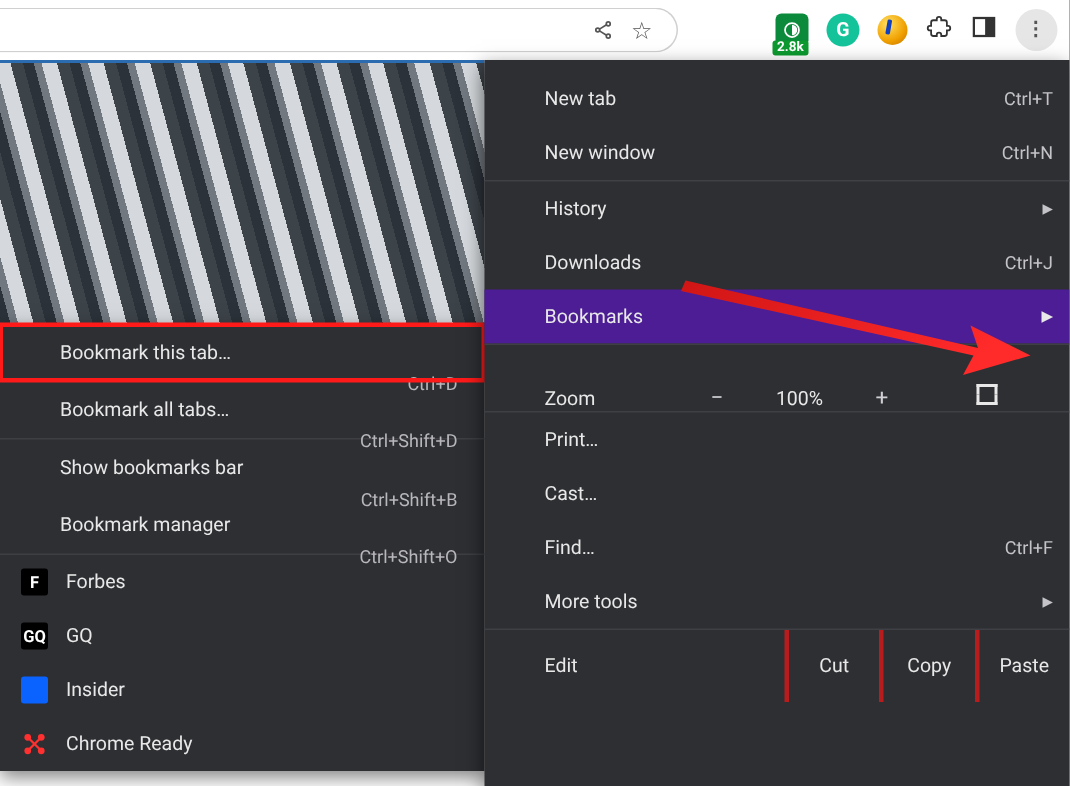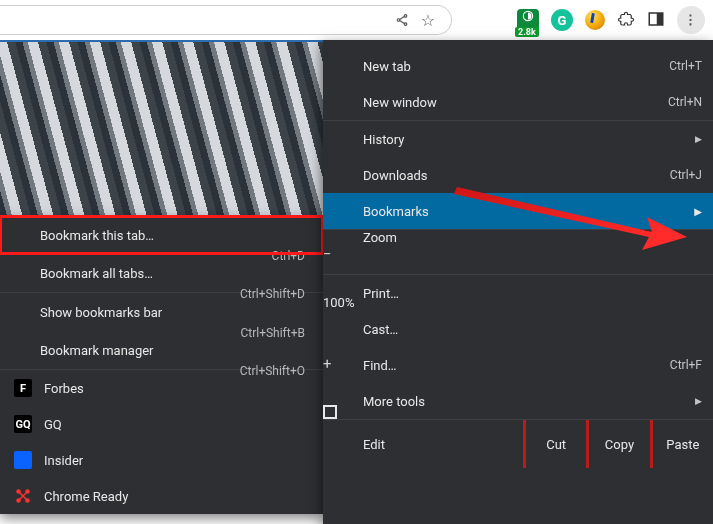--- a/index.html
+++ b/index.html
@@ -34,21 +34,21 @@
     display: flex;
     align-items: center;
     justify-content: flex-end;
     gap: 12px;
     padding-right: 16px;
     color: #555;
   }
   .omnibox-curve .star { font-size: 16px; color: #555; }
   .omnibox-curve .share-ic { width:14px; height:14px; display:inline-block; }
 
-  .ext-icon { width: 22px; height: 22px; display: flex; align-items: flex-start; justify-content: center; border-radius: 4px; font-weight: bold; font-size: 11px; color: #fff; }
+  .ext-icon { width: 22px; height: 22px; display: flex; align-items: center; justify-content: center; border-radius: 4px; font-weight: bold; font-size: 11px; color: #fff; }
   .ext-green { background: #0a8a3a; position: relative; }
   .ext-green .badge { position:absolute; bottom:-6px; left:-2px; background:#0c9a2f; color:#fff; font-size:9px; padding:0 3px; border-radius:2px; }
   .ext-g { width:22px; height:22px; border-radius:50%; background:#15c39a; display:flex; align-items:center; justify-content:center; color:#fff; font-weight:bold;}
   .ext-idle { width:20px; height:20px; border-radius:50%; background: radial-gradient(circle at 35% 30%, #ffe060, #f0a000 60%, #c07000); position:relative;}
   .ext-idle::after{content:'';position:absolute;left:6px;top:3px;width:3px;height:10px;background:#1040c0;border-radius:1px;transform:rotate(10deg);}
   .puzzle-ic, .panel-ic { color:#333; }
   .dots-btn { width:28px; height:28px; border-radius:50%; background:#e6e6e6; display:flex; align-items:center; justify-content:center; color:#555; font-weight:bold; letter-spacing:1px;}
   .dots-btn span{display:block;line-height:4px;font-size:13px;}
 
   .underline-blue { position:absolute; left:0; top:40px; width:323px; height:2px; background:#2b6cb0;}
@@ -95,27 +95,27 @@
     left: 323px; top: 40px; right: 0; bottom: 0;
     background: #2e2f33;
     color: #e8e8e8;
     box-shadow: -2px 4px 12px rgba(0,0,0,0.5);
   }
   .mm-row {
     display:flex; align-items:center; justify-content:space-between;
     padding: 0 11px 0 40px;
     height: 36px;
   }
-  .mm-row.hover { background:#0369a1; }
+  .mm-row.hover { background:#4c1d95; }
   .mm-row .sc { color:#c4c4c8; font-size:12px; }
   .mm-row .tri { color:#c4c4c8; font-size:9px; }
   .mm-row.hover .tri { color:#e8e8e8; font-size:10px;}
   .mm-sep { height:1px; background:#3f4045; }
 
-  .mm-zoom { display:flex; align-items:flex-start; height:44px;flex-direction:column; }
+  .mm-zoom { display:flex; align-items:flex-end; height:44px; }
   .mm-zoom .zl { padding-left:40px; width:130px;}
   .mm-zoom .zbtn { flex:0 0 50px; text-align:center; color:#d0d0d4; font-size:15px;}
   .mm-zoom .zpct { flex:0 0 60px; text-align:center; }
   .mm-zoom .fs { flex:1; text-align:center; padding-right:10px;}
   .fs-ic{display:inline-block;width:14px;height:14px;position:relative;}
   .fs-ic::before,.fs-ic::after{content:'';position:absolute;width:5px;height:5px;border:2px solid #e8e8e8;}
   .fs-ic::before{left:0;top:0;border-right:none;border-bottom:none;}
   .fs-ic::after{right:0;bottom:0;border-left:none;border-top:none;}
   .fs-ic span::before,.fs-ic span::after{content:'';position:absolute;width:5px;height:5px;border:2px solid #e8e8e8;}
   .fs-ic span::before{right:0;top:0;border-left:none;border-bottom:none;}

